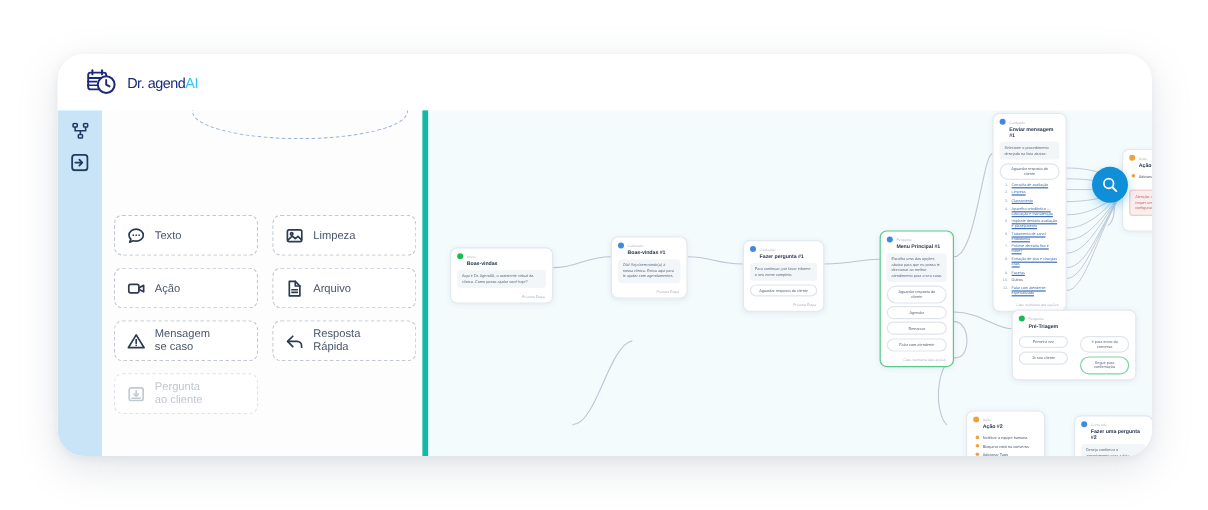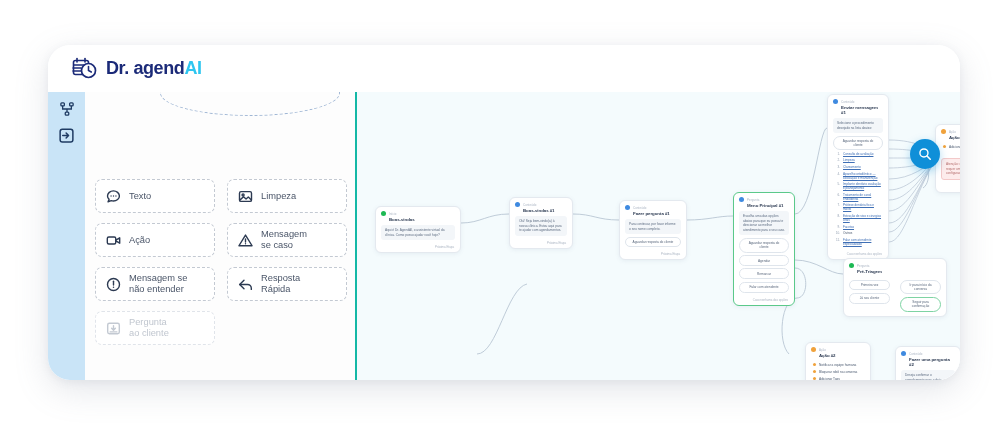--- a/index.html
+++ b/index.html
@@ -24,21 +24,21 @@
   
   #app-header {
     position: absolute; left: 0; top: 0;
     width: 100%; height: 47px;
     background: #ffffff;
     display: flex; align-items: center;
   }
   #brand-logo { display: flex; align-items: center; margin-left: 24px; gap: 8px; }
   #brand-mark { width: 26px; height: 24px; flex: none; }
   .brand-text {
-    font-size: 18px; font-weight: bold; letter-spacing: -0.4px;
+    font-size: 12px; font-weight: normal; letter-spacing: -0.4px;
     font-family: "Liberation Sans", sans-serif;
   }
   .brand-dark { color: #1b2a78; }
   .brand-accent { color: #2ec6f0; }
 
   
   #app-body {
     position: absolute; left: 0; top: 47px;
     width: 100%; height: 288px;
     background: #ffffff;
@@ -55,21 +55,21 @@
     width: 37px; height: 26px;
     display: flex; align-items: center; justify-content: center;
     color: #1f3b63;
   }
 
   
   #tool-panel {
     position: absolute; left: 37px; top: 0;
     width: 272px; height: 100%;
     background: #fdfdfd;
-    border-right: 2px solid #14b8a6;
+    border-right: 5px solid #14b8a6;
     overflow: hidden;
   }
 
   
   #dashed-arc {
     position: absolute; left: 75px; top: -22px;
     width: 180px; height: 46px;
     border: 1.6px dashed #9fb6d4;
     border-radius: 50%;
     background: transparent;
@@ -232,38 +232,38 @@
               <svg viewBox="0 0 16 16" width="15" height="15">
                 <rect x="1.4" y="4.2" width="9" height="7.6" rx="1.6" fill="none" stroke="currentColor" stroke-width="1.5" stroke-linecap="round" stroke-linejoin="round"></rect>
                 <path d="M10.4 7.5 L14.6 5.1 v5.8 L10.4 8.5z" fill="none" stroke="currentColor" stroke-width="1.5" stroke-linecap="round" stroke-linejoin="round"></path>
               </svg>
             </span>
             <span class="tb-label">Ação</span>
           </div>
           <div class="tool-btn">
             <span class="tb-icon">
               <svg viewBox="0 0 16 16" width="15" height="15">
+                <path d="M3.3 1.6h5.3l4.1 4.1v8.7H3.3z" fill="none" stroke="currentColor" stroke-width="1.5" stroke-linecap="round" stroke-linejoin="round"></path>
+                <path d="M8.6 1.6v4.1h4.1" fill="none" stroke="currentColor" stroke-width="1.5" stroke-linecap="round" stroke-linejoin="round"></path>
+                <line x1="5.6" y1="9" x2="10.4" y2="9" fill="none" stroke="currentColor" stroke-width="1.5" stroke-linecap="round" stroke-linejoin="round"></line>
+                <line x1="5.6" y1="11.3" x2="10.4" y2="11.3" fill="none" stroke="currentColor" stroke-width="1.5" stroke-linecap="round" stroke-linejoin="round"></line>
+              </svg>
+            </span>
+            <span class="tb-label">Arquivo</span>
+          </div>
+          <div class="tool-btn">
+            <span class="tb-icon">
+              <svg viewBox="0 0 16 16" width="15" height="15">
                 <path d="M8 2.2 L15 13.6 H1z" fill="none" stroke="currentColor" stroke-width="1.5" stroke-linecap="round" stroke-linejoin="round"></path>
                 <line x1="8" y1="6.4" x2="8" y2="9.6" fill="none" stroke="currentColor" stroke-width="1.5" stroke-linecap="round" stroke-linejoin="round"></line>
                 <circle cx="8" cy="11.5" r=".75" fill="currentColor"></circle>
               </svg>
             </span>
             <span class="tb-label">Mensagem
 se caso</span>
-          </div>
-          <div class="tool-btn">
-            <span class="tb-icon">
-              <svg viewBox="0 0 16 16" width="15" height="15">
-                <circle cx="8" cy="8" r="6.4" fill="none" stroke="currentColor" stroke-width="1.5" stroke-linecap="round" stroke-linejoin="round"></circle>
-                <line x1="8" y1="4.6" x2="8" y2="8.6" fill="none" stroke="currentColor" stroke-width="1.5" stroke-linecap="round" stroke-linejoin="round"></line>
-                <circle cx="8" cy="11" r=".8" fill="currentColor"></circle>
-              </svg>
-            </span>
-            <span class="tb-label">Mensagem se
-não entender</span>
           </div>
           <div class="tool-btn">
             <span class="tb-icon">
               <svg viewBox="0 0 16 16" width="15" height="15">
                 <path d="M6.4 3.4 L1.8 8 L6.4 12.6" fill="none" stroke="currentColor" stroke-width="1.5" stroke-linecap="round" stroke-linejoin="round"></path>
                 <path d="M1.8 8 H10.2 a4 4 0 0 1 4 4 v1.2" fill="none" stroke="currentColor" stroke-width="1.5" stroke-linecap="round" stroke-linejoin="round"></path>
               </svg>
             </span>
             <span class="tb-label">Resposta
 Rápida</span>

